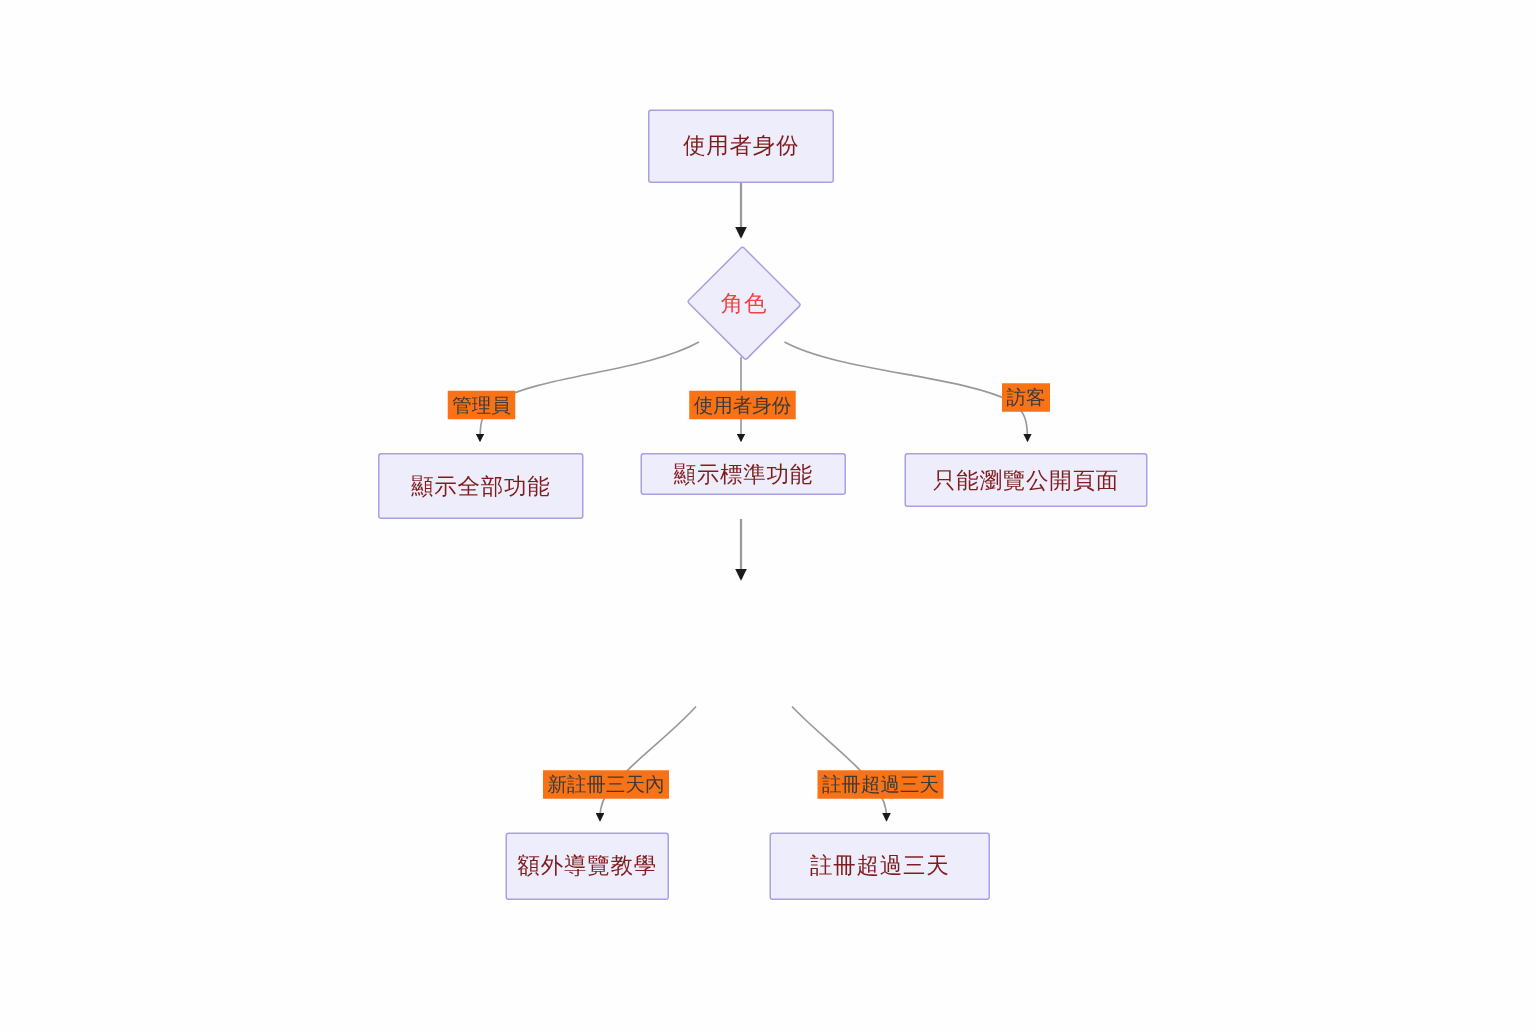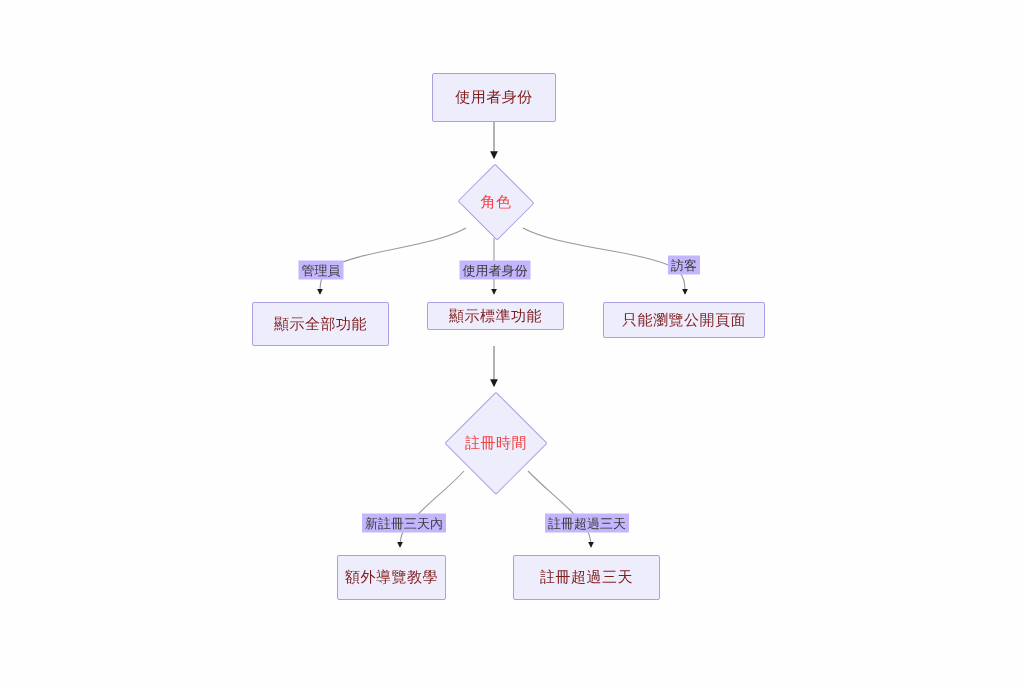--- a/index.html
+++ b/index.html
@@ -63,21 +63,21 @@
     position: relative;
     z-index: 2;
     font-size: 15px;
     color: #ef4444;
     letter-spacing: 0.5px;
     white-space: nowrap;
   }
   .edge-label {
     position: absolute;
     transform: translate(-50%, -50%);
-    background: #c4b5fd;
+    background: #f97316;
     color: #3a3a3a;
     font-size: 13px;
     line-height: 17px;
     padding: 1px 3px;
     white-space: nowrap;
     z-index: 3;
   }
 </style>
 </head>
 <body>
@@ -122,24 +122,20 @@
   </div>
 
   <div class="node node-box" style="left:427px; top:302px; width:137px; height:28px;">
     <span class="node-label">顯示標準功能</span>
   </div>
 
   <div class="node node-box" style="left:603px; top:302px; width:162px; height:36px;">
     <span class="node-label">只能瀏覽公開頁面</span>
   </div>
 
-  <div class="node node-diamond" style="left:446px; top:393px; width:100px; height:100px;">
-    <span class="diamond-shape"></span>
-    <span class="node-label">註冊時間</span>
-  </div>
 
   <div class="node node-box" style="left:337px; top:555px; width:109px; height:45px;">
     <span class="node-label">額外導覽教學</span>
   </div>
 
   <div class="node node-box" style="left:513px; top:555px; width:147px; height:45px;">
     <span class="node-label">註冊超過三天</span>
   </div>
 
   <span class="edge-label" style="left:321px; top:270px;">管理員</span>

